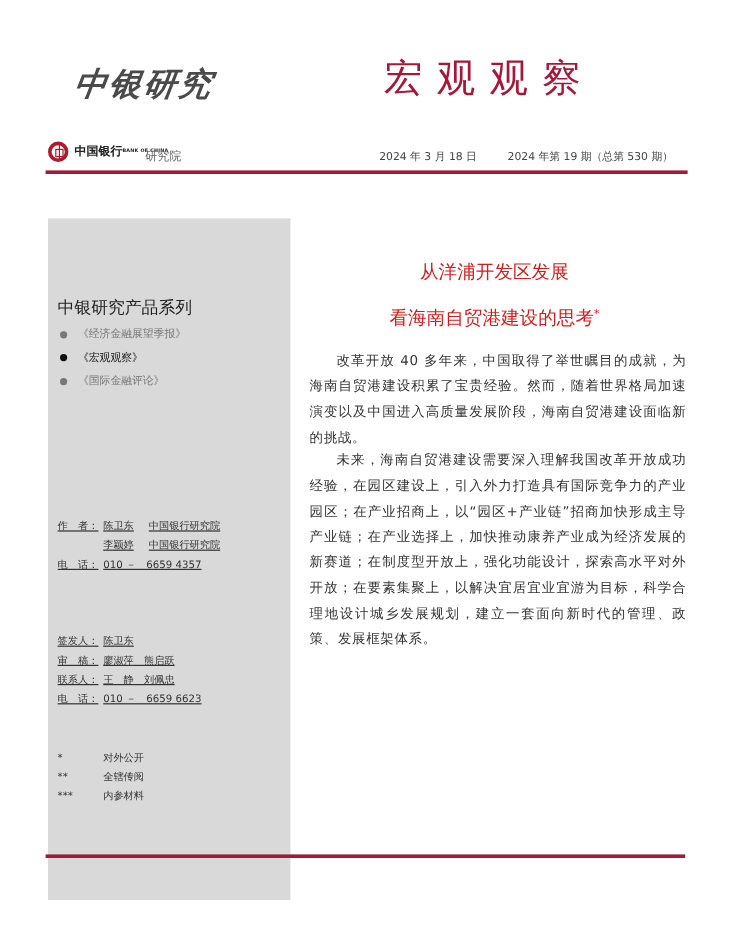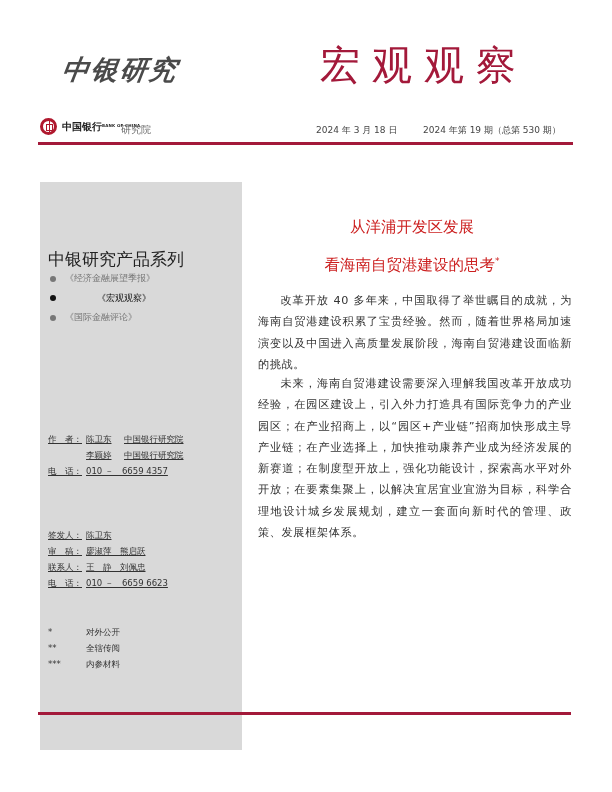--- a/index.html
+++ b/index.html
@@ -11,21 +11,21 @@
   }
   .abs { position: absolute; }
 
   
   .brand-calligraphy {
     left: 62px; top: 52px; font-family: "DejaVu Serif", serif;
     font-size: 27px; color: #4a4a4a; letter-spacing: 2px; font-style: italic;
     font-weight: bold; transform: skewX(-8deg);
   }
   .series-title {
-    left: 320px; top: 40px; font-size: 40px; color: #a3193a;
+    left: 320px; top: 40px; font-size: 32px; color: #a3193a;
     letter-spacing: 12px; line-height: 50px;
   }
   .boc-logo { left: 40px; top: 118px; display: flex; align-items: center; }
   .boc-emblem {
     width: 17px; height: 17px; border-radius: 50%; border: 3px solid #b0182e;
     box-sizing: border-box; position: relative; margin-right: 5px;
   }
   .boc-emblem::before {
     content: ""; position: absolute; left: 3px; top: 3px; width: 5px; height: 5px;
     border: 1.5px solid #b0182e;
@@ -37,25 +37,25 @@
   .boc-text { display: flex; flex-direction: row; line-height: 1; }
   .boc-cn { font-size: 10px; font-weight: bold; color: #222; font-family: "DejaVu Serif", serif; }
   .boc-en { font-size: 4px; font-weight: bold; color: #222; margin-top: 2px; letter-spacing: 0.2px; }
   .institute { left: 121px; top: 123px; font-size: 10px; color: #666; }
   .pub-date { left: 316px; top: 124px; font-size: 9px; color: #444; }
   .issue { left: 423px; top: 124px; font-size: 9px; color: #444; }
   .rule-top { left: 38px; top: 142px; width: 535px; height: 3px; background: #a3193a; }
 
   
   .sidebar { left: 40px; top: 182px; width: 202px; height: 568px; background: #d9d9d9; }
-  .series-heading { left: 48px; top: 248px; font-size: 17px; color: #222; }
+  .series-heading { left: 48px; top: 248px; font-size: 14px; color: #222; }
   .series-list { left: 48px; top: 269px; list-style: none; margin: 0; padding: 0; }
   .series-list li { height: 19.5px; display: flex; align-items: center; font-size: 9px; color: #777; }
   .series-list li .dot { width: 6px; height: 6px; border-radius: 50%; background: #777; margin: 0 9px 0 2px; }
-  .series-list li.active { color: #111; gap: 32px; }
+  .series-list li.active { color: #111; }
   .series-list li.active .dot { background: #111; }
 
   .meta { left: 48px; font-size: 8.5px; color: #333; line-height: 16px; text-decoration: underline; }
   .meta .row { display: flex; white-space: nowrap; }
   .meta .lbl { width: 38px; }
   .meta .v1 { width: 38px; }
 
   .level-list { left: 48px; top: 624px; font-size: 8.5px; color: #333; line-height: 16px; }
   .level-list .row { display: flex; }
   .level-list .stars { width: 38px; }

